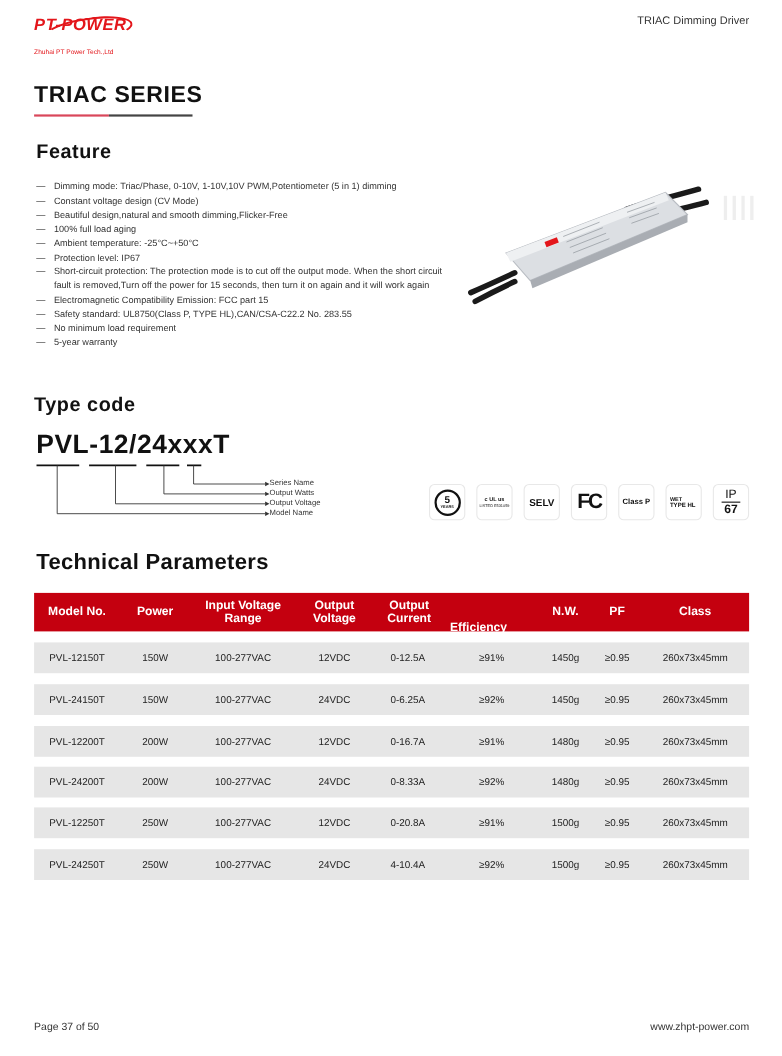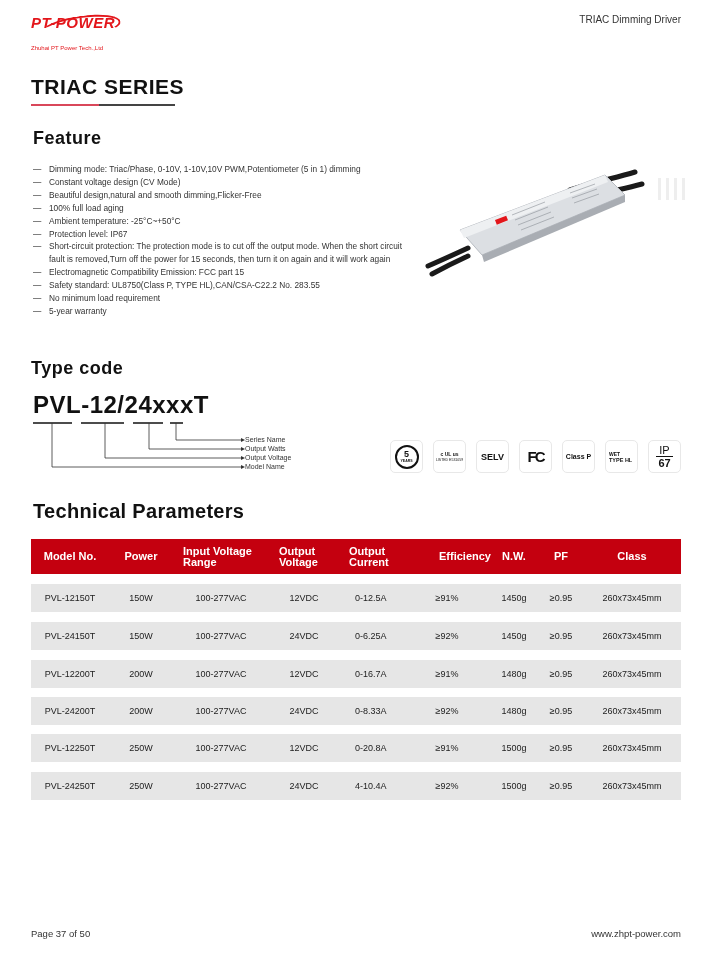--- a/index.html
+++ b/index.html
@@ -31,21 +31,21 @@
   .code-svg { left: 33px; top: 417px; }
   .code-label { position: absolute; font-size: 7px; color: #333; white-space: nowrap; }
 
   .badges { left: 390px; top: 440px; display: flex; gap: 10px; }
   .badge { width: 33px; height: 33px; border: 1px solid #e8e8e8; border-radius: 5px; display: flex; align-items: center; justify-content: center; font-weight: bold; color: #111; text-align: center; background: #fff; }
   .badge span { display: block; }
 
   .tp-title { left: 33px; top: 500px; font-size: 20px; font-weight: bold; color: #111; letter-spacing: 0.3px; }
 
   .table-head { left: 31px; top: 539px; width: 650px; height: 35px; background: #c4000f; color: #fff; }
-  .th { position: absolute; top: 0; height: 35px; display: flex; align-items: center; justify-content: center; text-align: left; font-size: 11px; font-weight: bold; line-height: 11px; }
+  .th { position: absolute; top: 0; height: 35px; display: flex; align-items: center; justify-content: center; text-align: center; font-size: 11px; font-weight: bold; line-height: 11px; }
   .row { position: absolute; left: 31px; width: 650px; height: 28px; background: #e6e6e6; font-size: 9px; color: #222; }
   .td { position: absolute; top: 0; height: 28px; display: flex; align-items: center; justify-content: center; white-space: nowrap; }
 
   .footer-left { left: 31px; top: 928px; font-size: 9.5px; color: #333; }
   .footer-right { right: 30px; top: 928px; font-size: 9.5px; color: #333; }
 </style>
 </head>
 <body>
 
 <div class="abs logo">
@@ -133,21 +133,21 @@
     </div>
   </div>
   <div class="badge" style="flex-direction:column;">
     <span style="font-size:5px;line-height:8px;">c UL us</span>
     <span style="font-size:3.5px;line-height:5px;font-weight:normal;">LISTED E531059</span>
   </div>
   <div class="badge">
       <span style="font-size:9px;">SELV</span>
     </div>
   <div class="badge">
-      <span style="font-size:15px;letter-spacing:-2px;">FC</span>
+      <span style="font-size:19px;letter-spacing:-2px;">FC</span>
     </div>
   <div class="badge">
       <span style="font-size:7px;">Class P</span>
     </div>
   <div class="badge" style="flex-direction:column;align-items:flex-start;padding-left:3px;">
     <span style="font-size:5px;line-height:6px;">WET</span>
     <span style="font-size:5.5px;line-height:6px;">TYPE HL</span>
   </div>
   <div class="badge" style="flex-direction:column;">
     <span style="font-size:11px;line-height:12px;border-bottom:1.5px solid #111;padding:0 3px;font-weight:normal;">IP</span>
@@ -156,21 +156,21 @@
 </div>
 
 <div class="abs tp-title">Technical Parameters</div>
 
 <div class="abs table-head">
   <div class="th" style="left:0;width:78px;">Model No.</div>
   <div class="th" style="left:78px;width:64px;">Power</div>
   <div class="th" style="left:142px;width:96px;padding:0 10px;">Input Voltage Range</div>
   <div class="th" style="left:238px;width:70px;padding:0 10px;">Output Voltage</div>
   <div class="th" style="left:308px;width:66px;padding:0 10px;">Output Current</div>
-  <div class="th" style="left:392px;width:84px;">Efficiency</div>
+  <div class="th" style="left:362px;width:84px;margin-top:15px;">Efficiency</div>
   <div class="th" style="left:458px;width:50px;">N.W.</div>
   <div class="th" style="left:508px;width:44px;">PF</div>
   <div class="th" style="left:552px;width:98px;">Class</div>
 </div>
 
 <div class="row" style="top:584px;">
   <div class="td" style="left:0;width:78px;">PVL-12150T</div>
   <div class="td" style="left:78px;width:64px;">150W</div>
   <div class="td" style="left:142px;width:96px;">100-277VAC</div>
   <div class="td" style="left:238px;width:70px;">12VDC</div>

